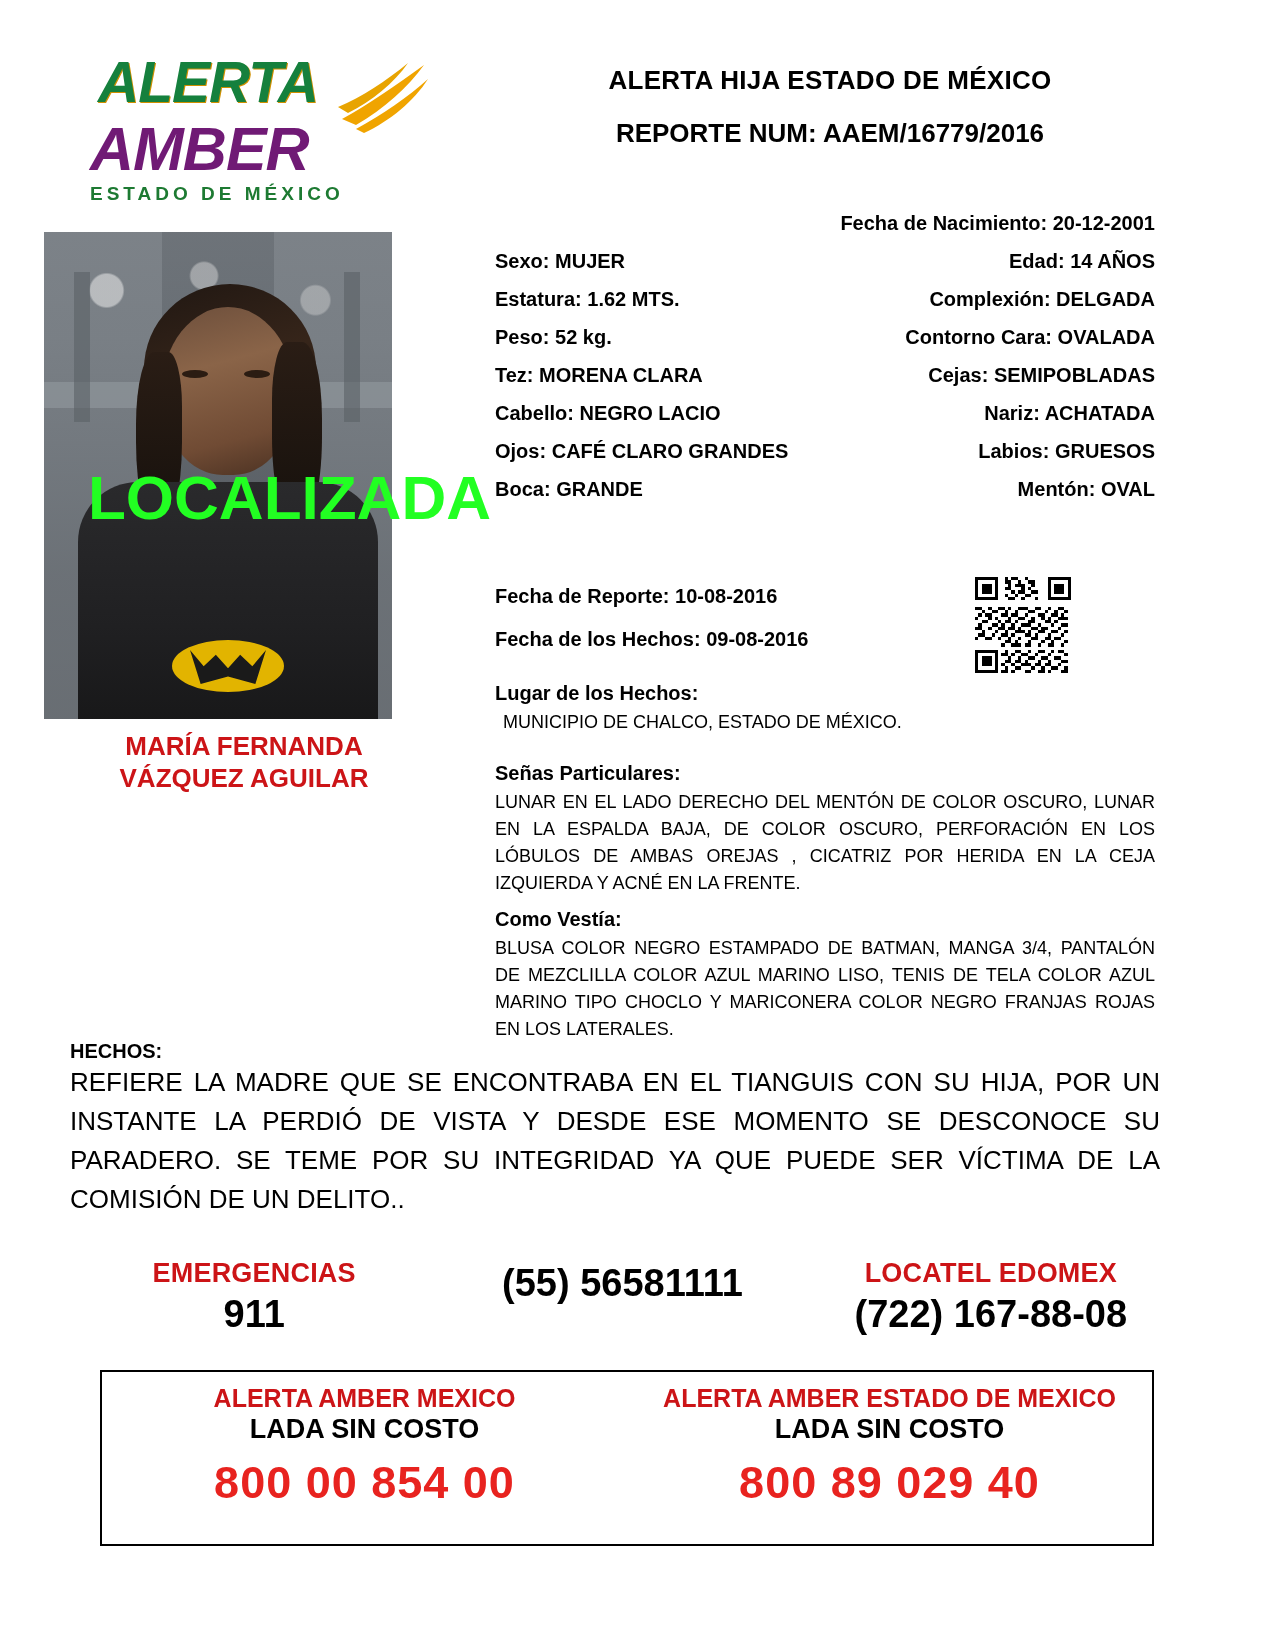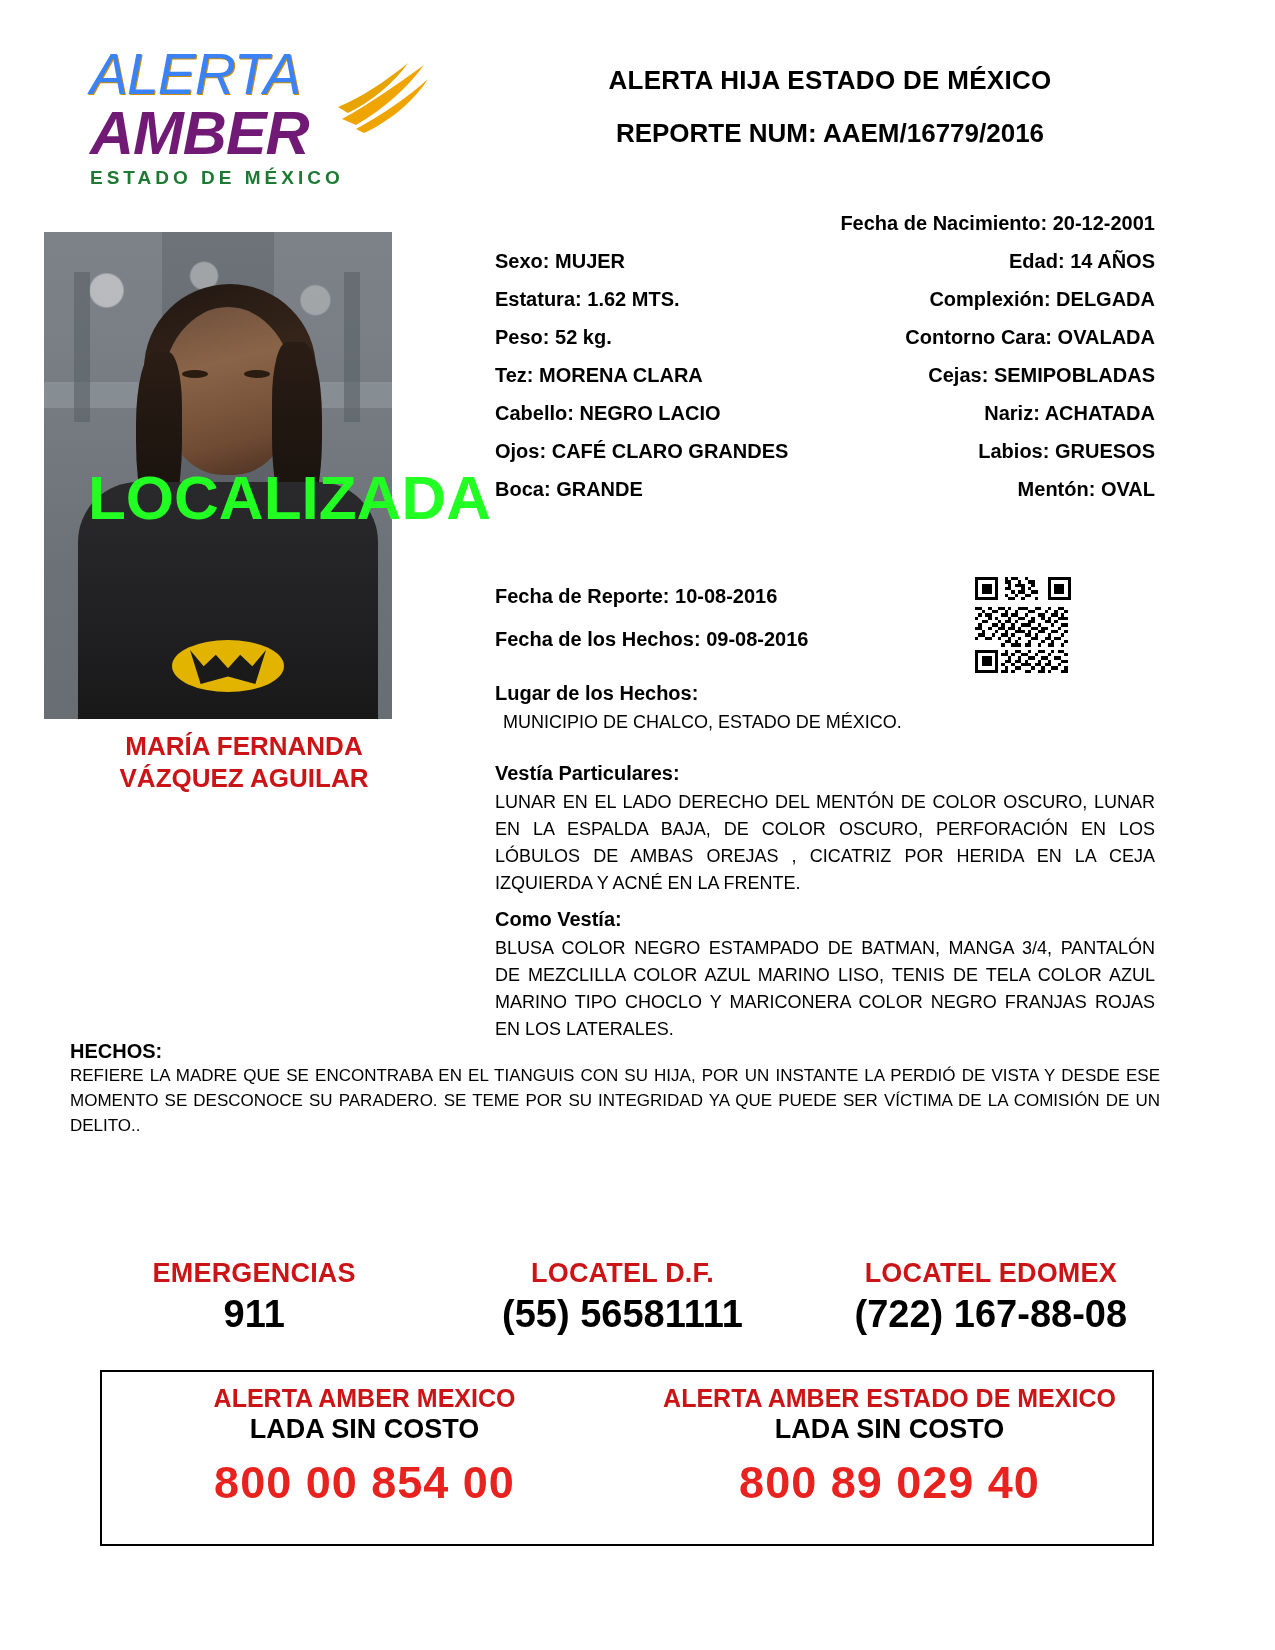--- a/index.html
+++ b/index.html
@@ -26,27 +26,27 @@
   }
   .logo {
     position: absolute;
     left: 90px;
     top: 5px;
     width: 320px;
     height: 170px;
   }
   .logo-alerta {
     font-family: "Liberation Sans", sans-serif;
-    font-weight: normal;
+    font-weight: bold;
     font-style: italic;
     font-size: 57px;
     letter-spacing: -1px;
-    color: #3b82f6;
+    color: #15803d;
     line-height: 58px;
-    margin: 0;
+    margin: 8px;
     text-shadow: 1px 1px 0 #d08f00;
   }
   .logo-amber {
     font-family: "Liberation Sans", sans-serif;
     font-weight: bold;
     font-style: italic;
     font-size: 61px;
     letter-spacing: -1px;
     color: #701a75;
     line-height: 60px;
@@ -278,22 +278,22 @@
     position: absolute;
     left: 70px;
     top: 1040px;
     width: 1090px;
   }
   .hechos .head {
     font-size: 20px;
     font-weight: bold;
   }
   .hechos .body {
-    font-size: 17px;
-    line-height: 25px;
+    font-size: 26px;
+    line-height: 39px;
     text-align: justify;
   }
 
   
   .phones {
     position: absolute;
     left: 70px;
     top: 1258px;
     width: 1105px;
     display: flex;
@@ -635,41 +635,40 @@
       <rect x="26" y="28" width="2" height="1"></rect>
   </g>
 </svg>
 
 <div class="sect lugar">
   <div class="head">Lugar de los Hechos:</div>
   <div class="body">MUNICIPIO DE CHALCO, ESTADO DE MÉXICO.</div>
 </div>
 
 <div class="sect senas">
-  <div class="head">Vestía Particulares:</div>
+  <div class="head">Señas Particulares:</div>
   <div class="body">LUNAR EN EL LADO DERECHO DEL MENTÓN DE COLOR OSCURO, LUNAR EN LA ESPALDA BAJA, DE COLOR OSCURO, PERFORACIÓN EN LOS LÓBULOS DE AMBAS OREJAS , CICATRIZ POR HERIDA EN LA CEJA IZQUIERDA Y ACNÉ EN LA FRENTE.</div>
 </div>
 
 <div class="sect vestia">
   <div class="head">Como Vestía:</div>
   <div class="body">BLUSA COLOR NEGRO ESTAMPADO DE BATMAN, MANGA 3/4, PANTALÓN DE MEZCLILLA COLOR AZUL MARINO LISO, TENIS DE TELA COLOR AZUL MARINO TIPO CHOCLO Y MARICONERA COLOR NEGRO FRANJAS ROJAS EN LOS LATERALES.</div>
 </div>
 
 <div class="hechos">
   <div class="head">HECHOS:</div>
   <div class="body">REFIERE LA MADRE QUE SE ENCONTRABA EN EL TIANGUIS CON SU HIJA, POR UN INSTANTE LA PERDIÓ DE VISTA Y DESDE ESE MOMENTO SE DESCONOCE SU PARADERO. SE TEME POR SU INTEGRIDAD YA QUE PUEDE SER VÍCTIMA DE LA COMISIÓN DE UN DELITO..</div>
 </div>
 
 <div class="phones">
   <div class="phone-col">
     <div class="ptitle">EMERGENCIAS</div>
     <div class="pnum">911</div>
   </div>
   <div class="phone-col">
-    <div class="ptitle">LOCATEL D.F.</div>
     <div class="pnum">(55) 56581111</div>
   </div>
   <div class="phone-col">
     <div class="ptitle">LOCATEL EDOMEX</div>
     <div class="pnum">(722) 167-88-08</div>
   </div>
 </div>
 
 <div class="boxrow">
   <div class="boxcell">

